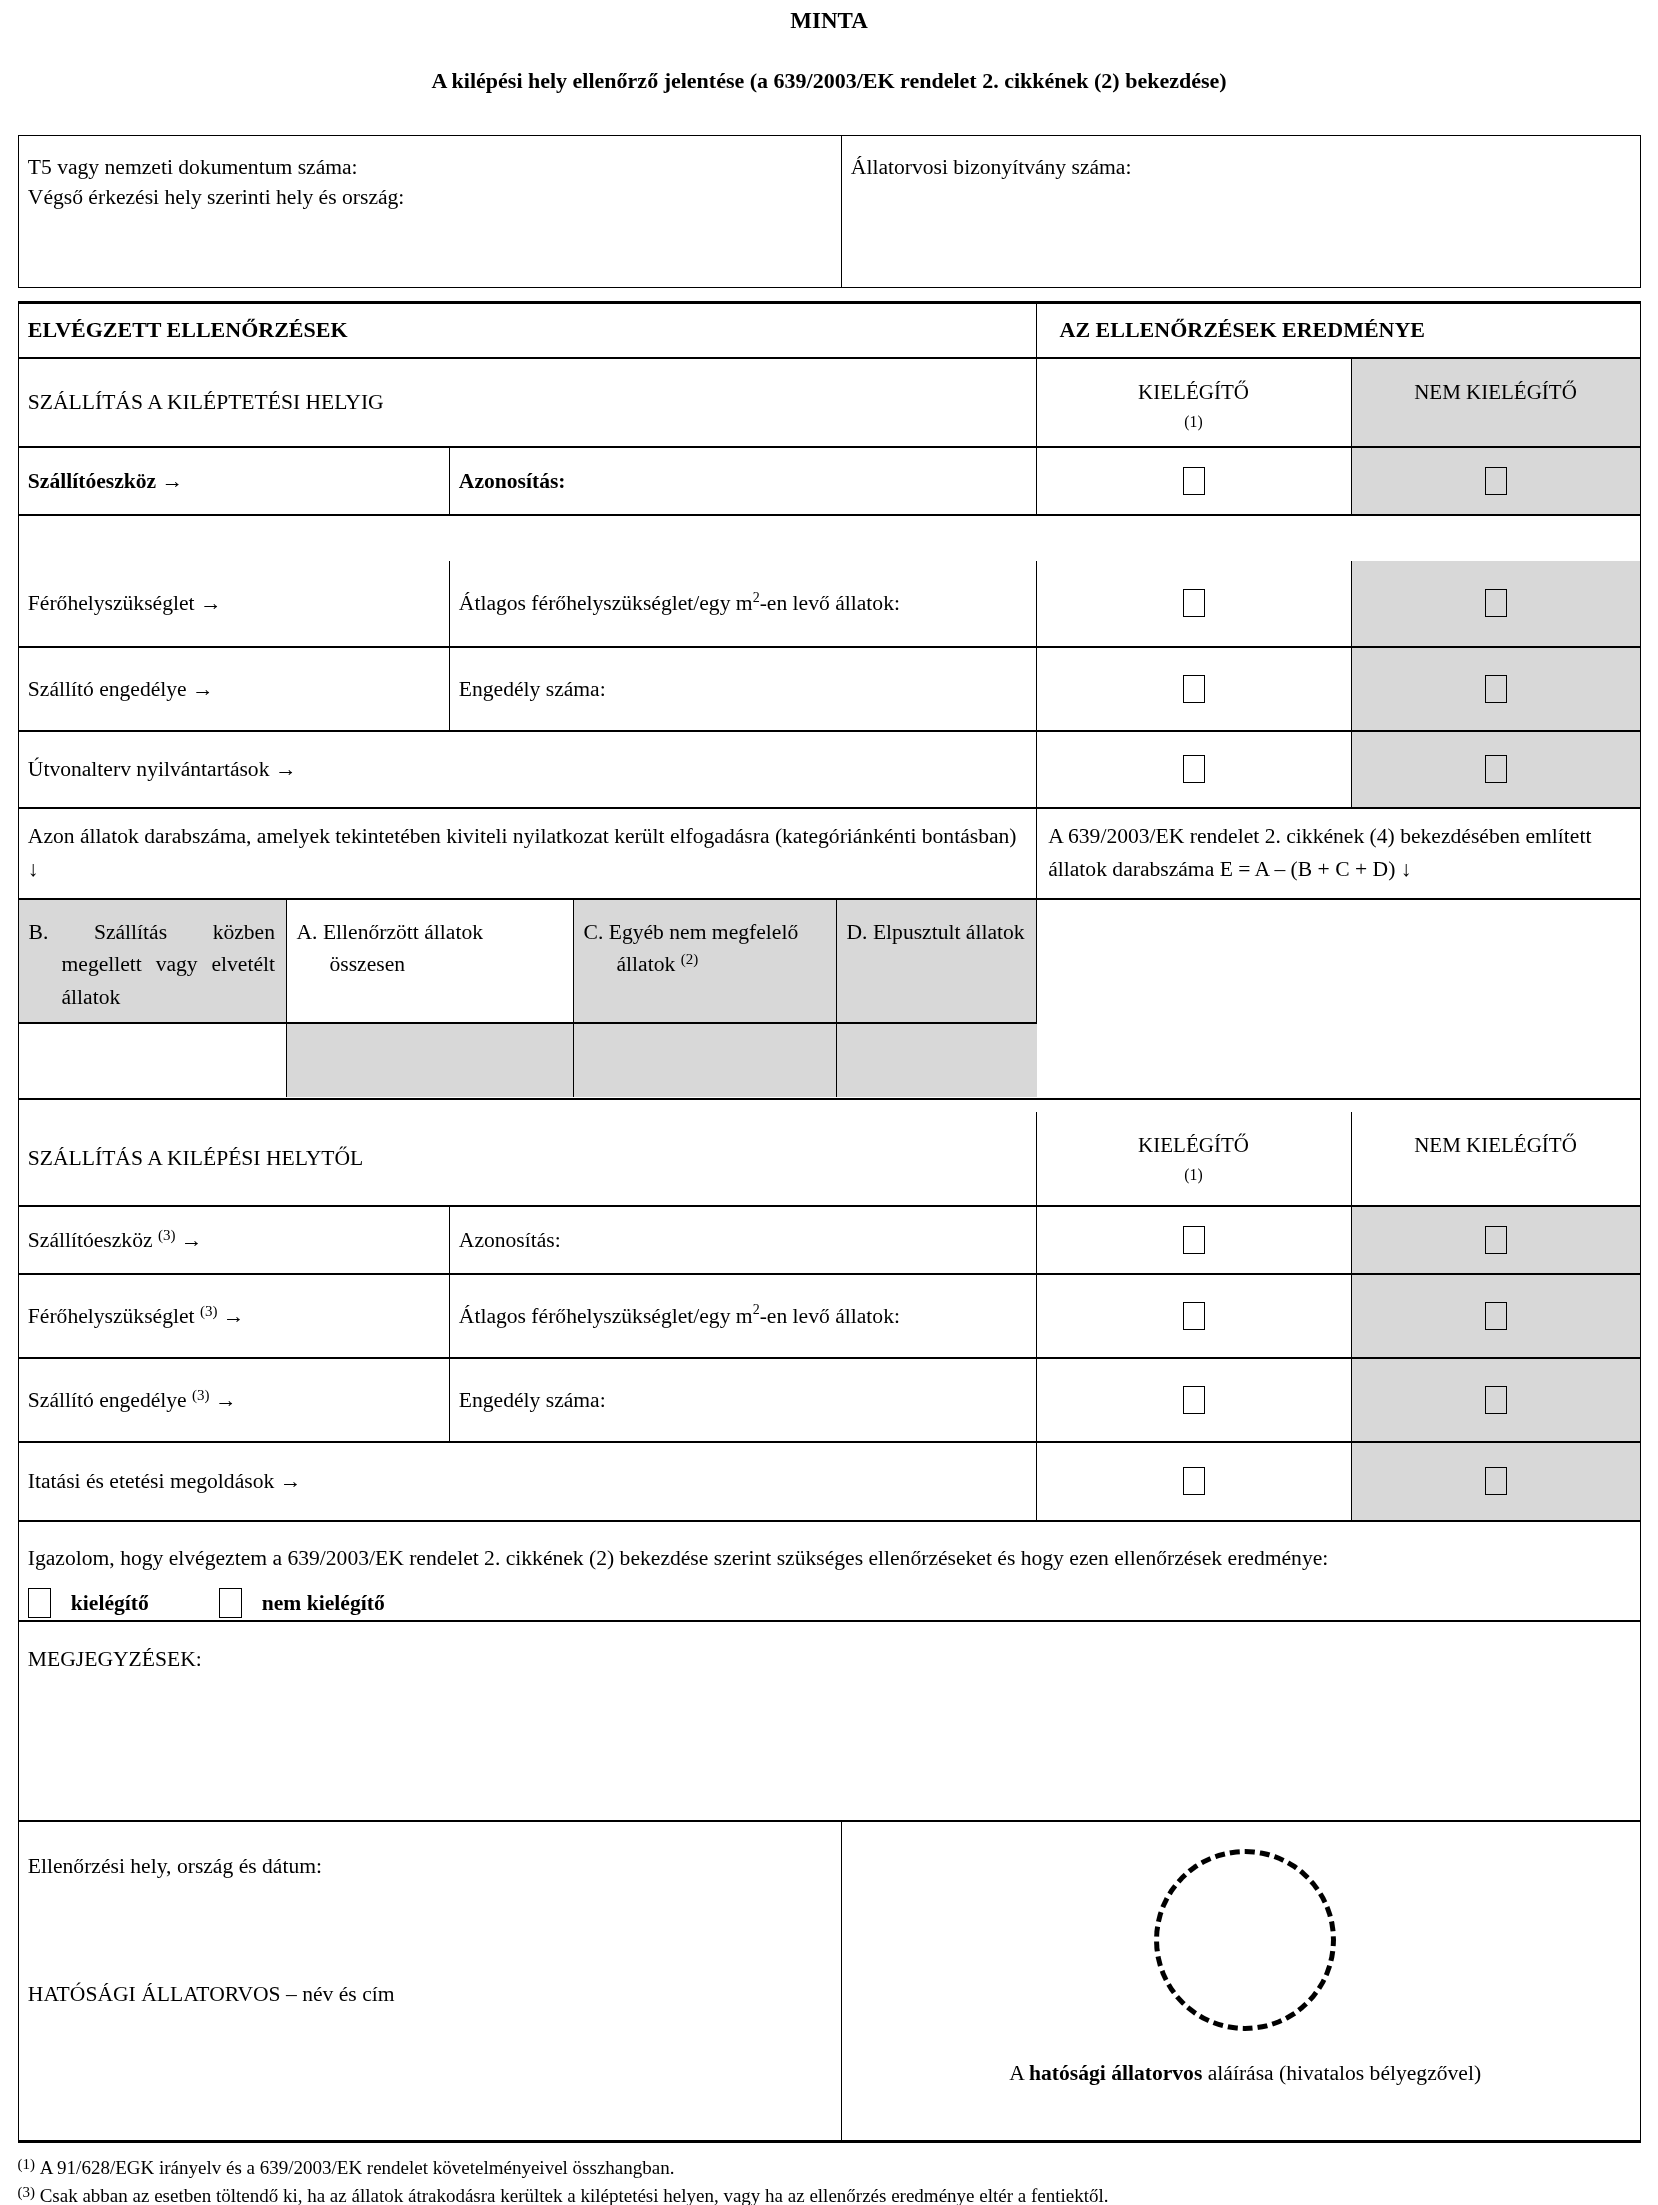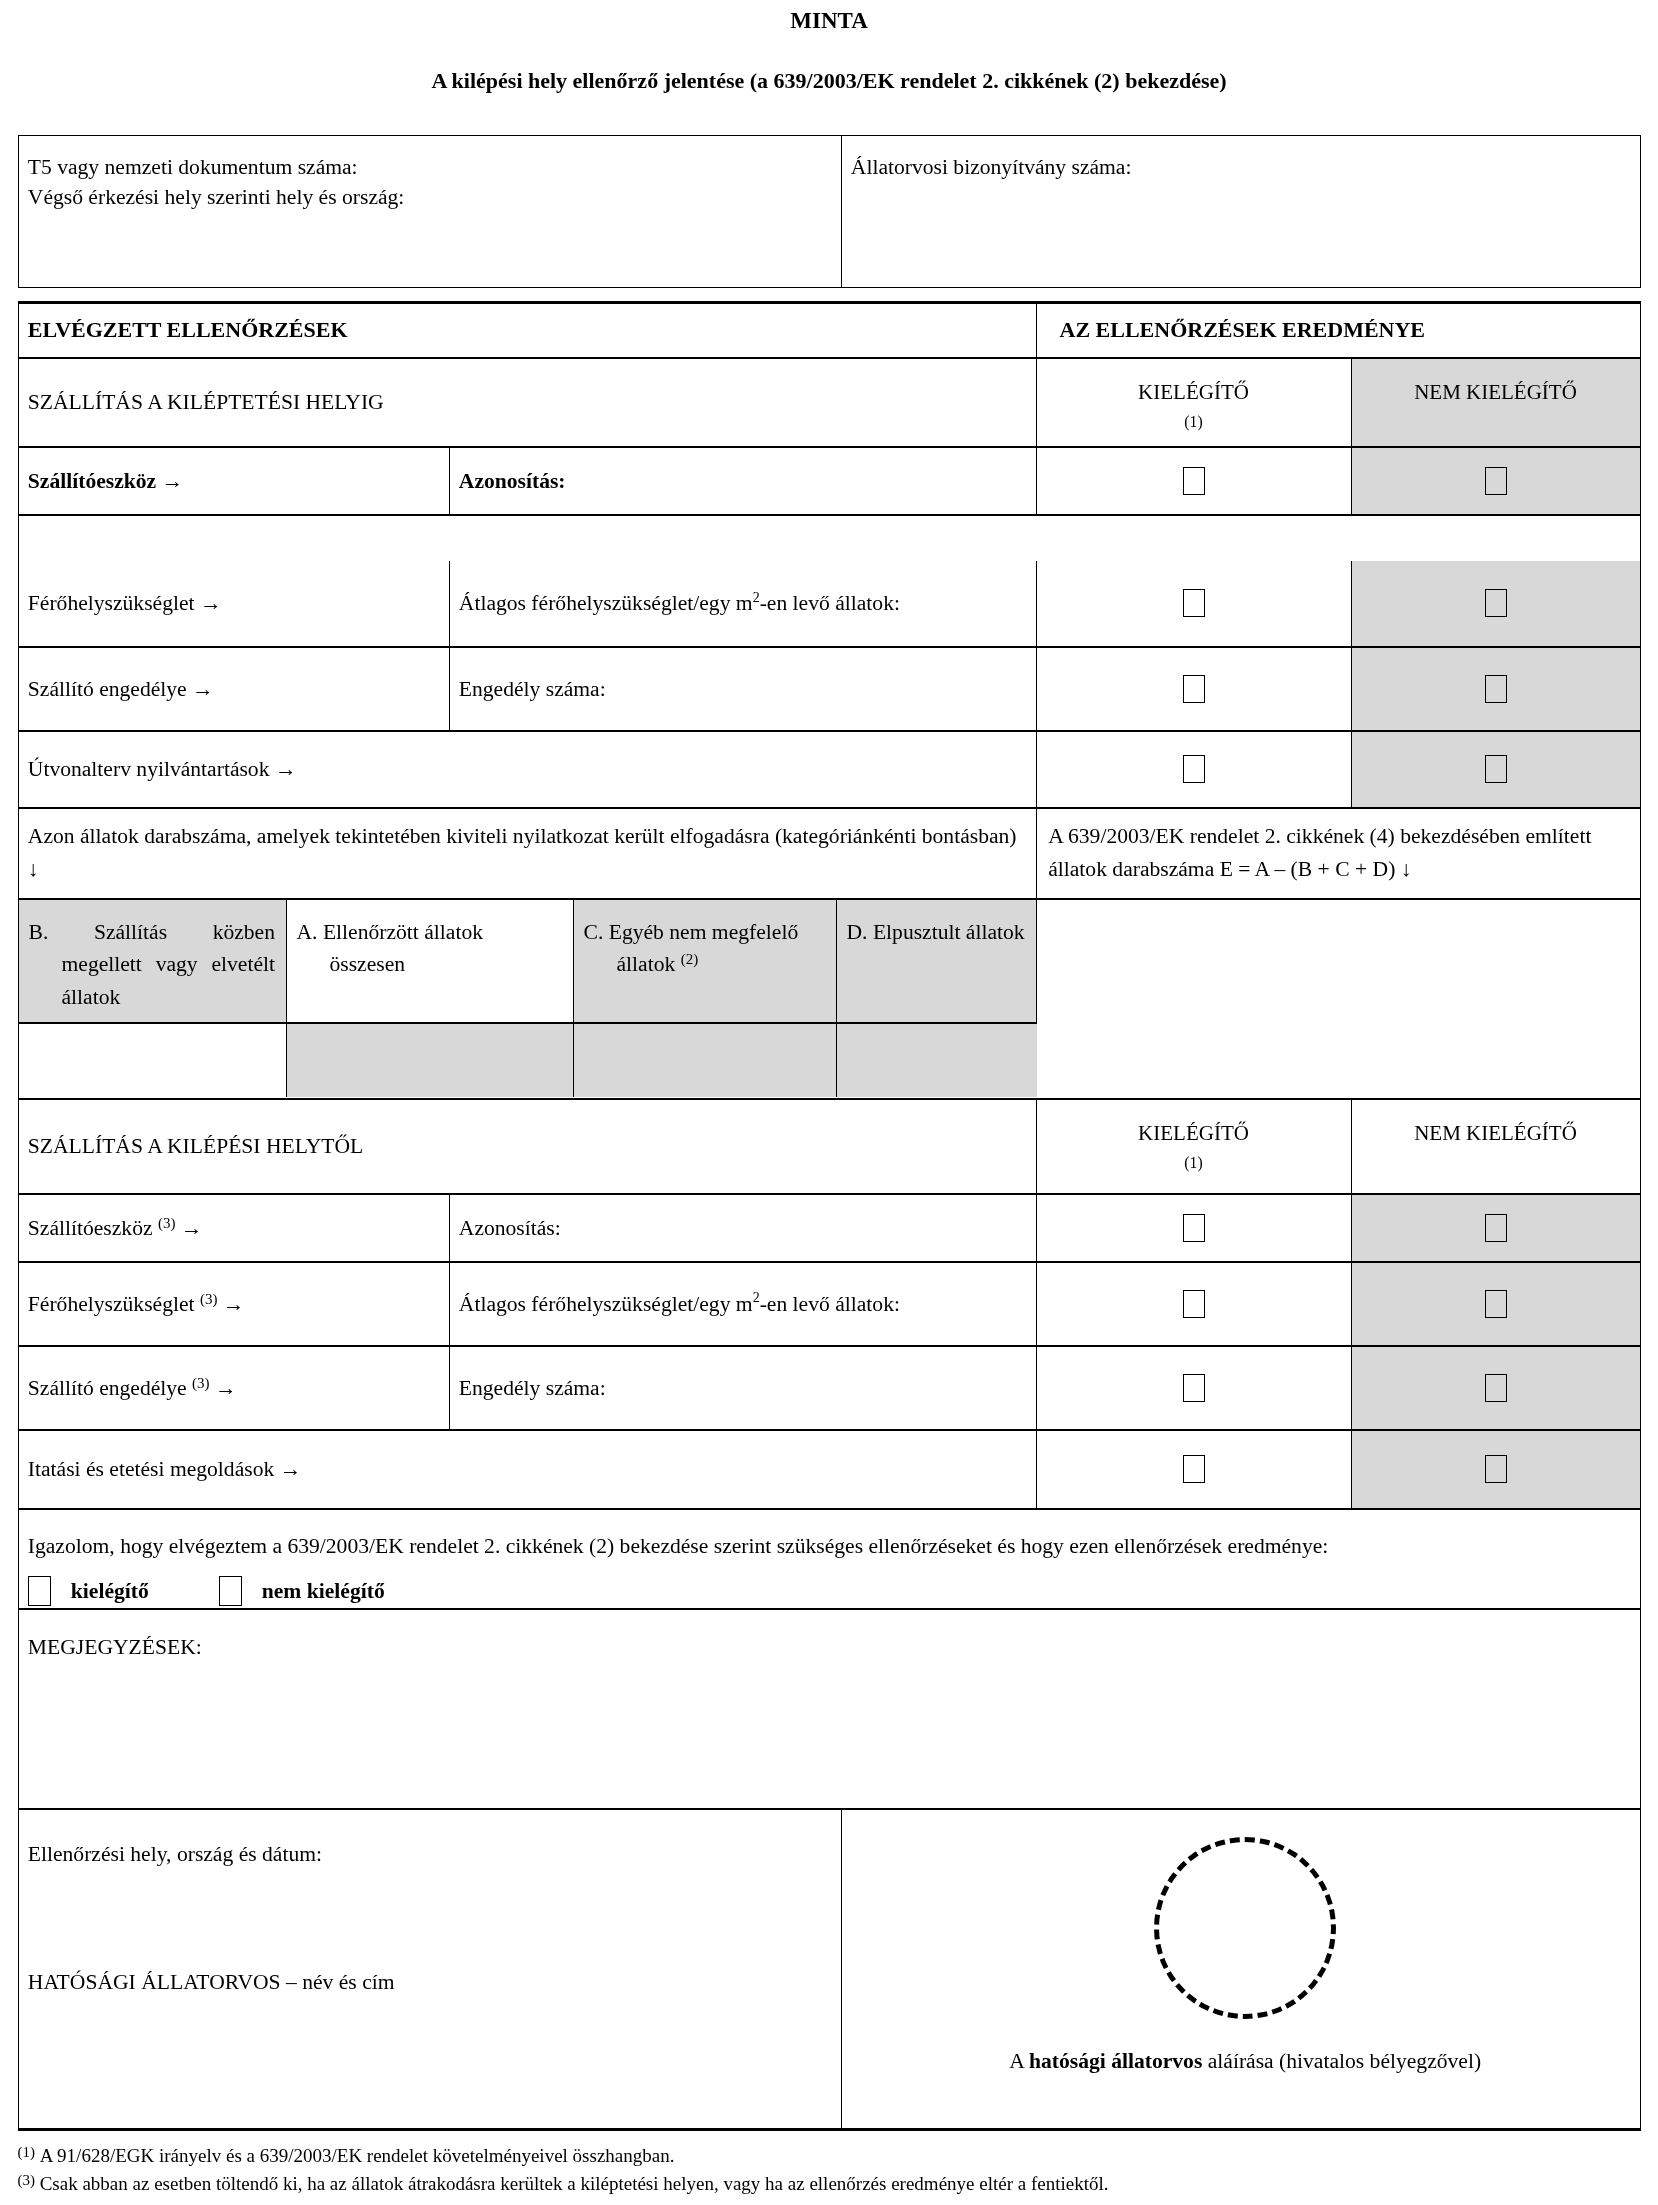--- a/index.html
+++ b/index.html
@@ -34,21 +34,21 @@
   .row:last-child{border-bottom:none;}
   .cols-half2{grid-template-columns:1018px 602px;}
   .cols-3{grid-template-columns:1018px 315px 288px;}
   .cols-4{grid-template-columns:431px 587px 315px 288px;}
   .cols-counts{grid-template-columns:268px 287px 263px 200px 602px;grid-template-rows:124px 73px;}
   .cols-sign{grid-template-columns:823px 798px;}
   .cols-1{grid-template-columns:1621px;}
 
   .h95{height:55px;}  .h152{height:89px;} .h147{height:68px;font-weight:bold;} .h149{height:87px;margin-top:45px;}
   .h145{height:84px;}.h132{height:77px;} .h157{height:91px;} .h343{height:200px;}
-  .h163{height:95px;}.h150{height:68px;} .h144{height:84px;} .h135{height:79px;}
+  .h163{height:95px;margin-top:12px;}.h150{height:68px;} .h144{height:84px;} .h135{height:79px;}
   .h172{height:100px;}.h344{height:200px;} .h545{height:318px;}
 
   .cell{border-right:1.2px solid #000;padding:0 0 0 9.3px;overflow:hidden;}
   .cell:last-child,.cell.noline{border-right:none;}
   .shaded{background:#d8d8d8;}
 
   .bold{font-weight:bold;}
   .vcenter{display:flex;align-items:center;}
   .head-cell{display:flex;align-items:center;font-weight:bold;font-size:22px;}
   .head-cell.right{padding-left:23px;}

